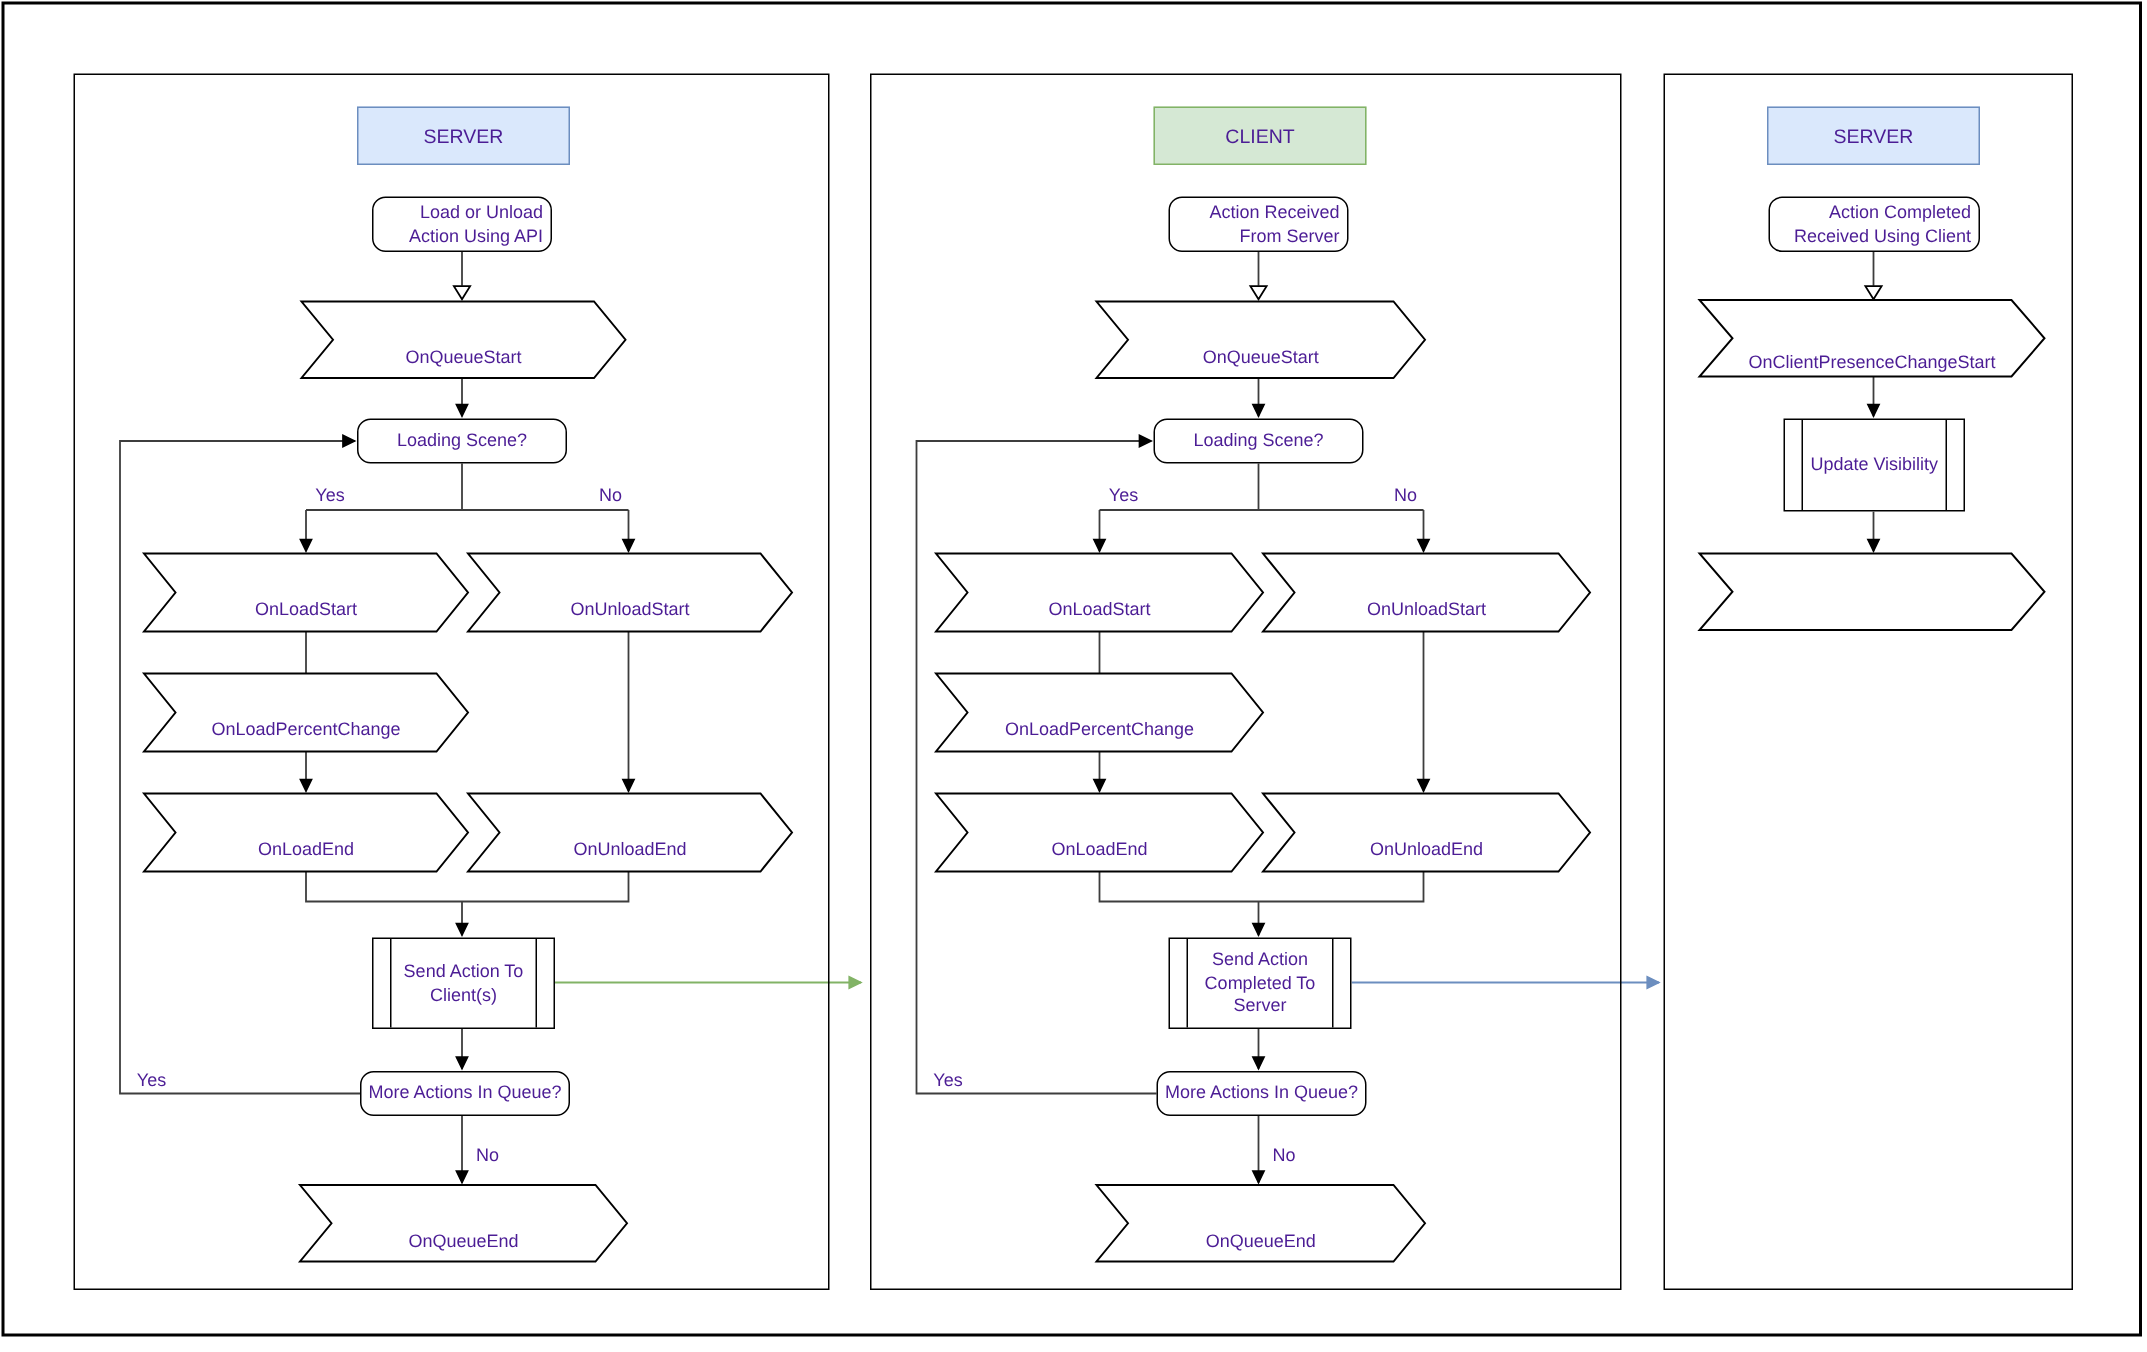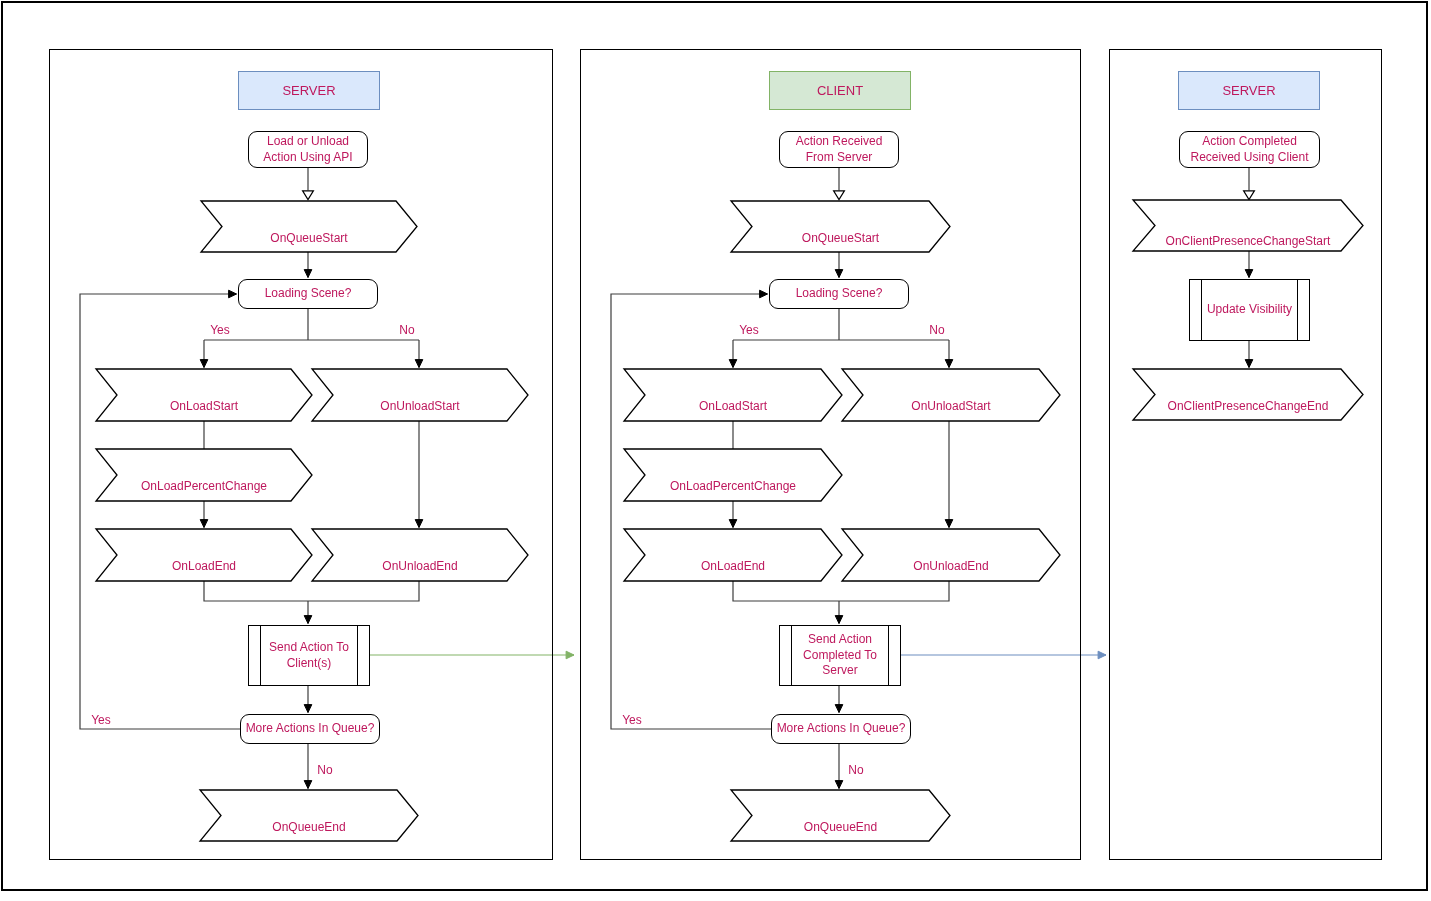--- a/index.html
+++ b/index.html
@@ -1,34 +1,34 @@
 <!DOCTYPE html>
 <html><head>
 <meta charset="utf-8">
 <style>
   html,body{margin:0;padding:0;background:#fff;}
   .canvas{
     position:relative;width:1431px;height:901px;background:#fff;overflow:hidden;
-    font-family:"Liberation Sans",sans-serif;color:#be185d;
+    font-family:"Liberation Sans",sans-serif;color:#4c1d95;
   }
   .frame{position:absolute;left:1px;top:1px;width:1427px;height:890px;border:2px solid #000;box-sizing:border-box;}
   .panel{position:absolute;border:1.5px solid #000;box-sizing:border-box;background:transparent;}
   #panel1{left:49px;top:49px;width:504px;height:811px;}
   #panel2{left:580px;top:49px;width:501px;height:811px;}
   #panel3{left:1109px;top:49px;width:273px;height:811px;}
   .svg-layer{position:absolute;left:0;top:0;}
   .hdr{
     position:absolute;display:flex;align-items:center;justify-content:center;
     font-size:13px;box-sizing:border-box;
   }
   .hdr-server{background:#dae8fc;border:1px solid #6c8ebf;}
   .hdr-client{background:#d5e8d4;border:1px solid #82b366;}
   .node{
     position:absolute;box-sizing:border-box;background:#fff;border:1.3px solid #000;border-radius:9px;
-    display:flex;align-items:center;justify-content:center;text-align:center;
+    display:flex;align-items:center;justify-content:center;text-align:right;
     font-size:12px;line-height:1.3;padding:0 5px;
   }
   .node-tight{padding:0 1px;}
   .pre{
     position:absolute;box-sizing:border-box;background:#fff;border:1.3px solid #000;
     display:flex;align-items:center;justify-content:center;text-align:center;
     font-size:12px;line-height:1.3;padding:0 16px;
   }
   .pre .bar{position:absolute;top:0;bottom:0;width:0;border-left:1.3px solid #000;}
   .bar-l{left:11px;}
@@ -181,15 +181,14 @@
   <div class="slabel" style="left:731px;top:790px;width:219px;height:51px;">OnQueueEnd</div>
 
   <div class="hdr hdr-server" style="left:1178px;top:71px;width:142px;height:39px;">SERVER</div>
   <div class="node" style="left:1179px;top:131px;width:141px;height:37px;">Action Completed Received Using Client</div>
   <div class="slabel" style="left:1133px;top:204px;width:230px;height:51px;">OnClientPresenceChangeStart</div>
   <div class="pre" style="left:1189px;top:279px;width:121px;height:62px;padding:0 14px;">
     <span class="bar bar-l"></span>
     <span class="bar bar-r"></span>
     <span>Update Visibility</span>
   </div>
-  <div class="slabel" style="left:1133px;top:369px;width:230px;height:51px;">OnClientPresenceChangeEnd</div>
 
 </div>
 
 </body></html>

